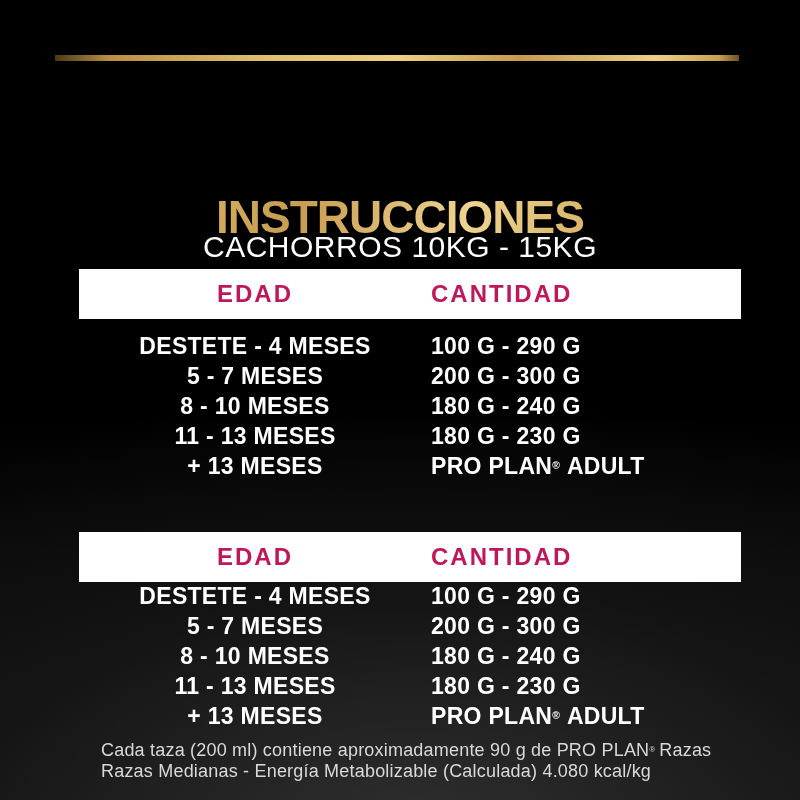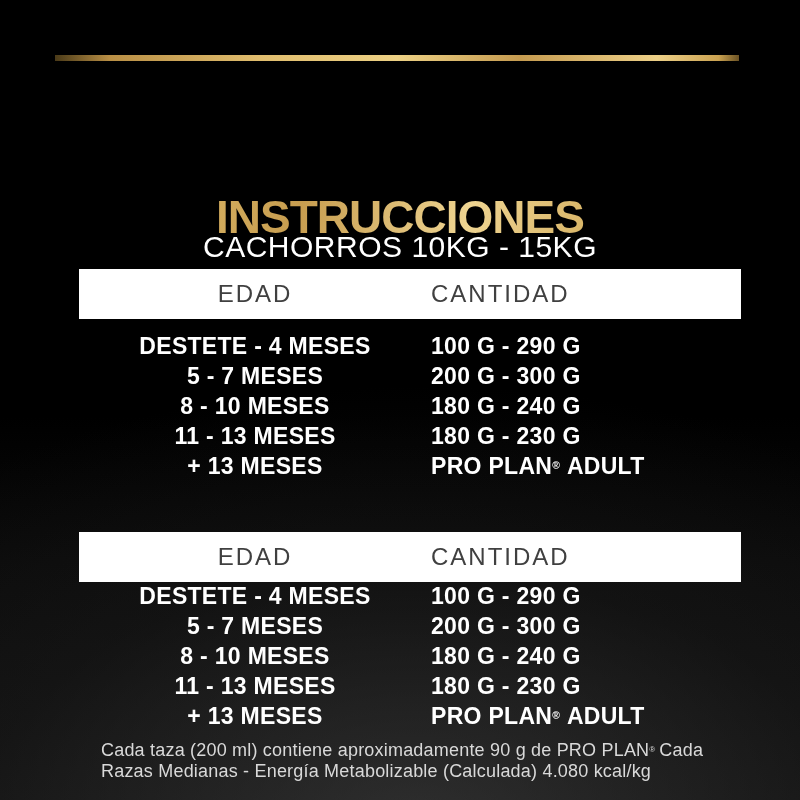--- a/index.html
+++ b/index.html
@@ -75,23 +75,23 @@
     width: 662px;
     height: 50px;
     background: #ffffff;
     display: flex;
     align-items: center;
   }
   .b1pos { top: 269px; }
   .b2pos { top: 532px; }
   .bar .cell {
     font-size: 24px;
-    font-weight: 400;
+    font-weight: 700;
     letter-spacing: 2px;
-    color: #404040;
+    color: #be185d;
     text-align: center;
   }
 
   
   .cell.age { width: 352px; text-align: center; }
   .cell.qty { width: 244px; text-align: left; }
 
   
   .rows {
     position: absolute;
@@ -200,17 +200,17 @@
       <div class="cell age">11 - 13 MESES</div>
       <div class="cell qty">180 G - 230 G</div>
     </div>
     <div class="row">
       <div class="cell age">+ 13 MESES</div>
       <div class="cell qty"><span>PRO PLAN</span><span class="reg">®</span><span class="after-reg">ADULT</span></div>
     </div>
   </div>
 
   <div class="footnote">
-    <div class="fline"><span>Cada taza (200 ml) contiene aproximadamente 90 g de PRO PLAN</span><span class="reg">®</span><span class="after-reg-sm">Cada</span></div>
+    <div class="fline"><span>Cada taza (200 ml) contiene aproximadamente 90 g de PRO PLAN</span><span class="reg">®</span><span class="after-reg-sm">Razas</span></div>
     <div class="fline">Razas Medianas - Energía Metabolizable (Calculada) 4.080 kcal/kg</div>
   </div>
 
 </div>
 
 </body></html>

